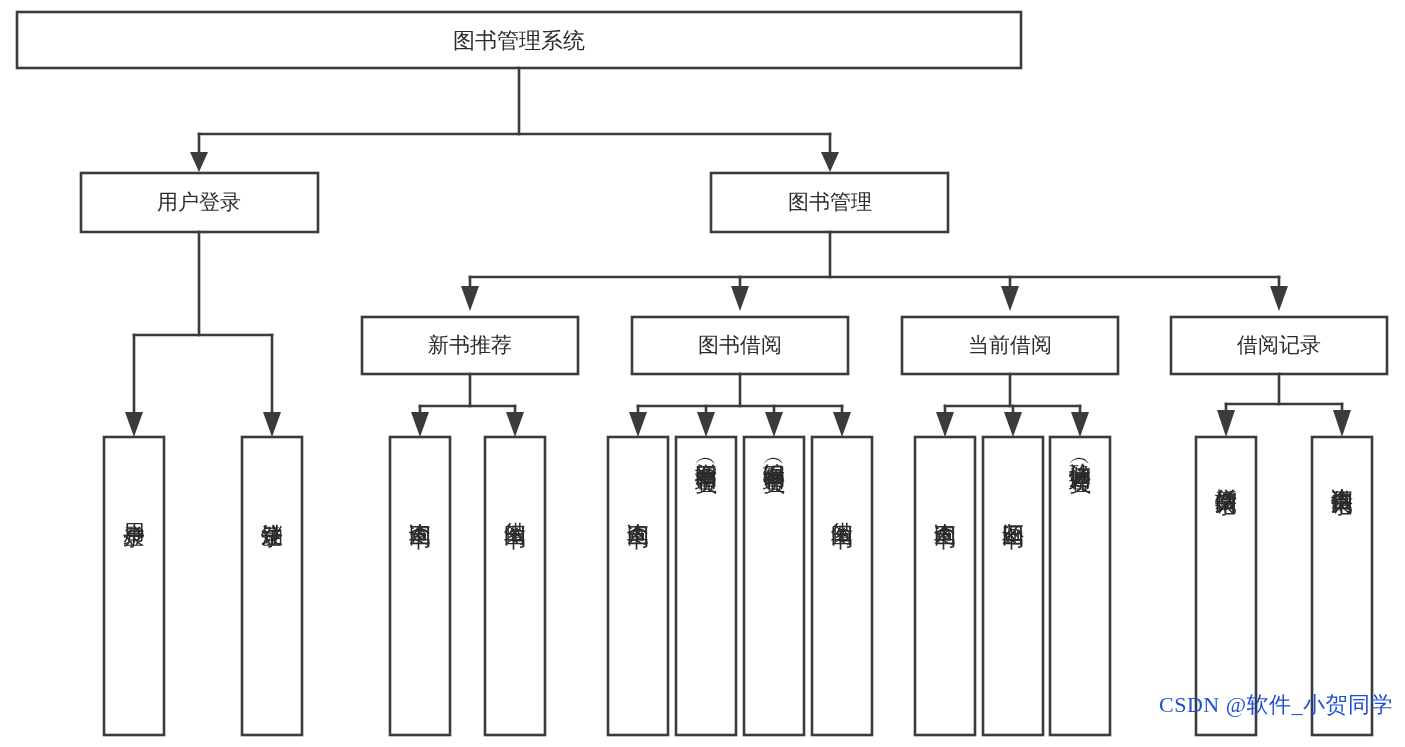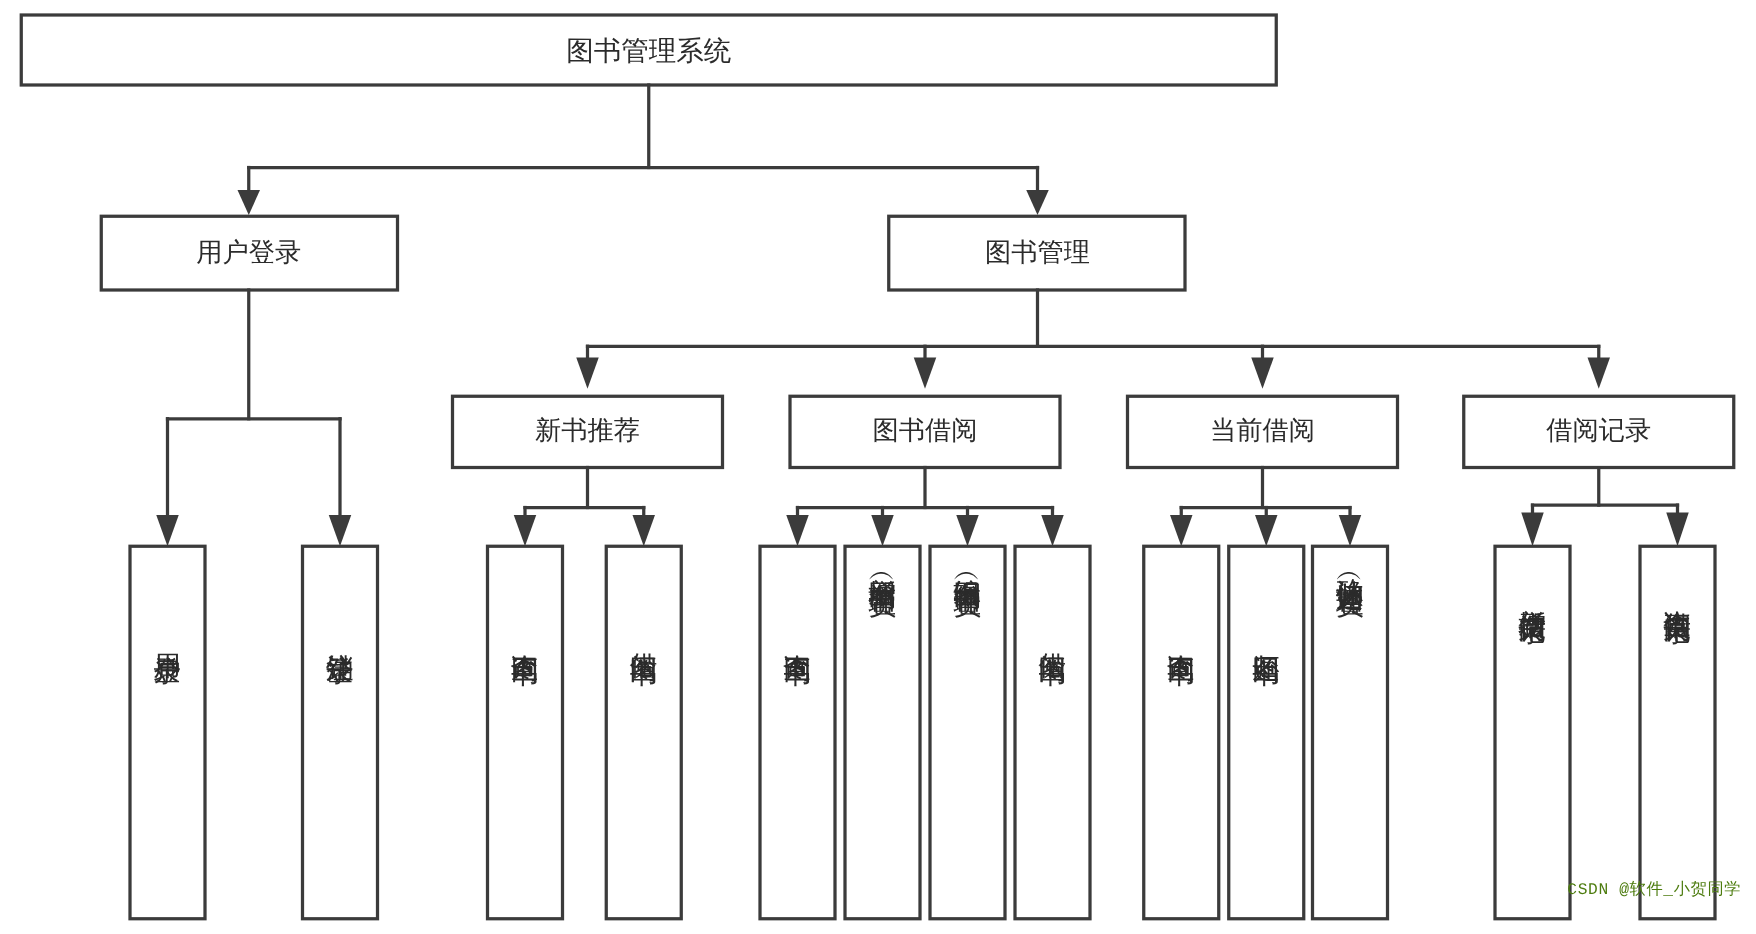--- a/index.html
+++ b/index.html
@@ -71,23 +71,23 @@
     font-size: 22px;
     line-height: 1.08;
     color: #2b2b2b;
     letter-spacing: 1.5px;
     white-space: nowrap;
   }
   .watermark {
     position: absolute;
     right: 12px;
     bottom: 6px;
-    font-family: Liberation Mono, monospace;
-    font-size: 13px;
-    color: #4d7c0f;
+    font-family: Liberation Serif, serif;
+    font-size: 22px;
+    color: #1d4ed8;
     letter-spacing: 0.5px;
     white-space: nowrap;
   }
 </style>
 </head>
 <body>
 
 <div id="diagram-root">
 
   <svg class="diagram-canvas" viewBox="0 0 1405 747" xmlns="http://www.w3.org/2000/svg">

